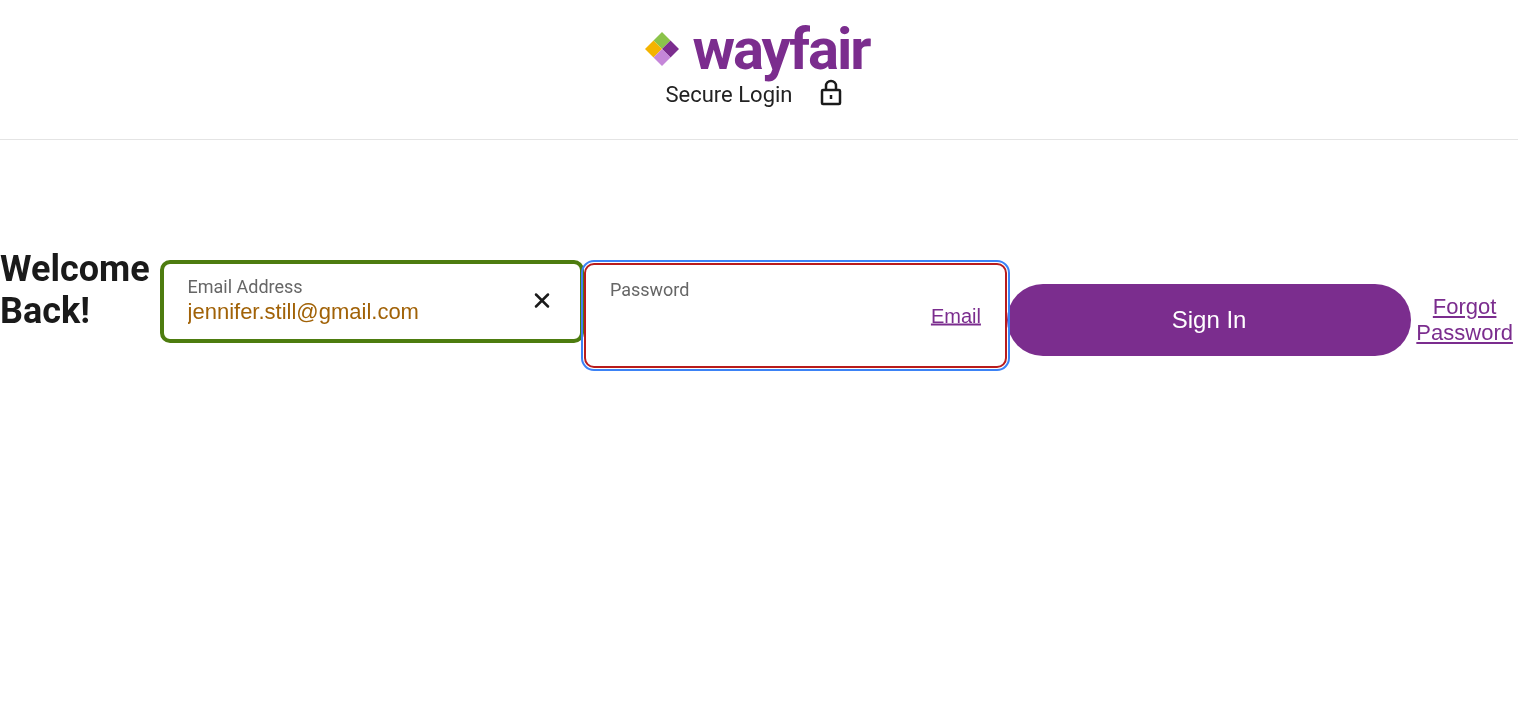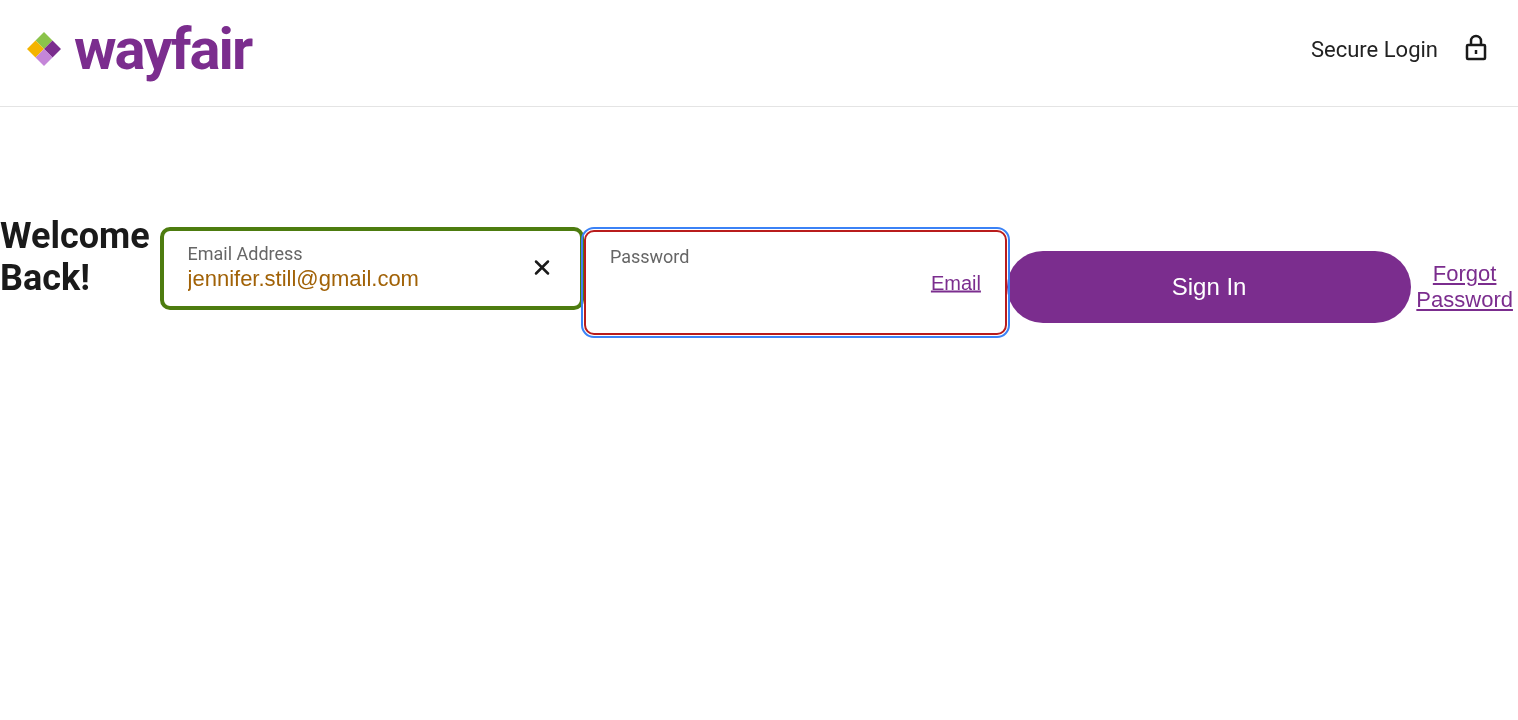--- a/index.html
+++ b/index.html
@@ -13,20 +13,21 @@
       width: 1518px;
       height: 720px;
       overflow: hidden;
     }
     .header {
       display: flex;
       justify-content: space-between;
       align-items: center;
       padding: 20px 30px 28px 20px;
       border-bottom: 1px solid #e4e4e4;
+      flex-direction: column;
     }
     .logo {
       display: flex;
       align-items: center;
       gap: 6px;
     }
     .logo-mark {
       width: 48px;
       height: 48px;
       position: relative;

